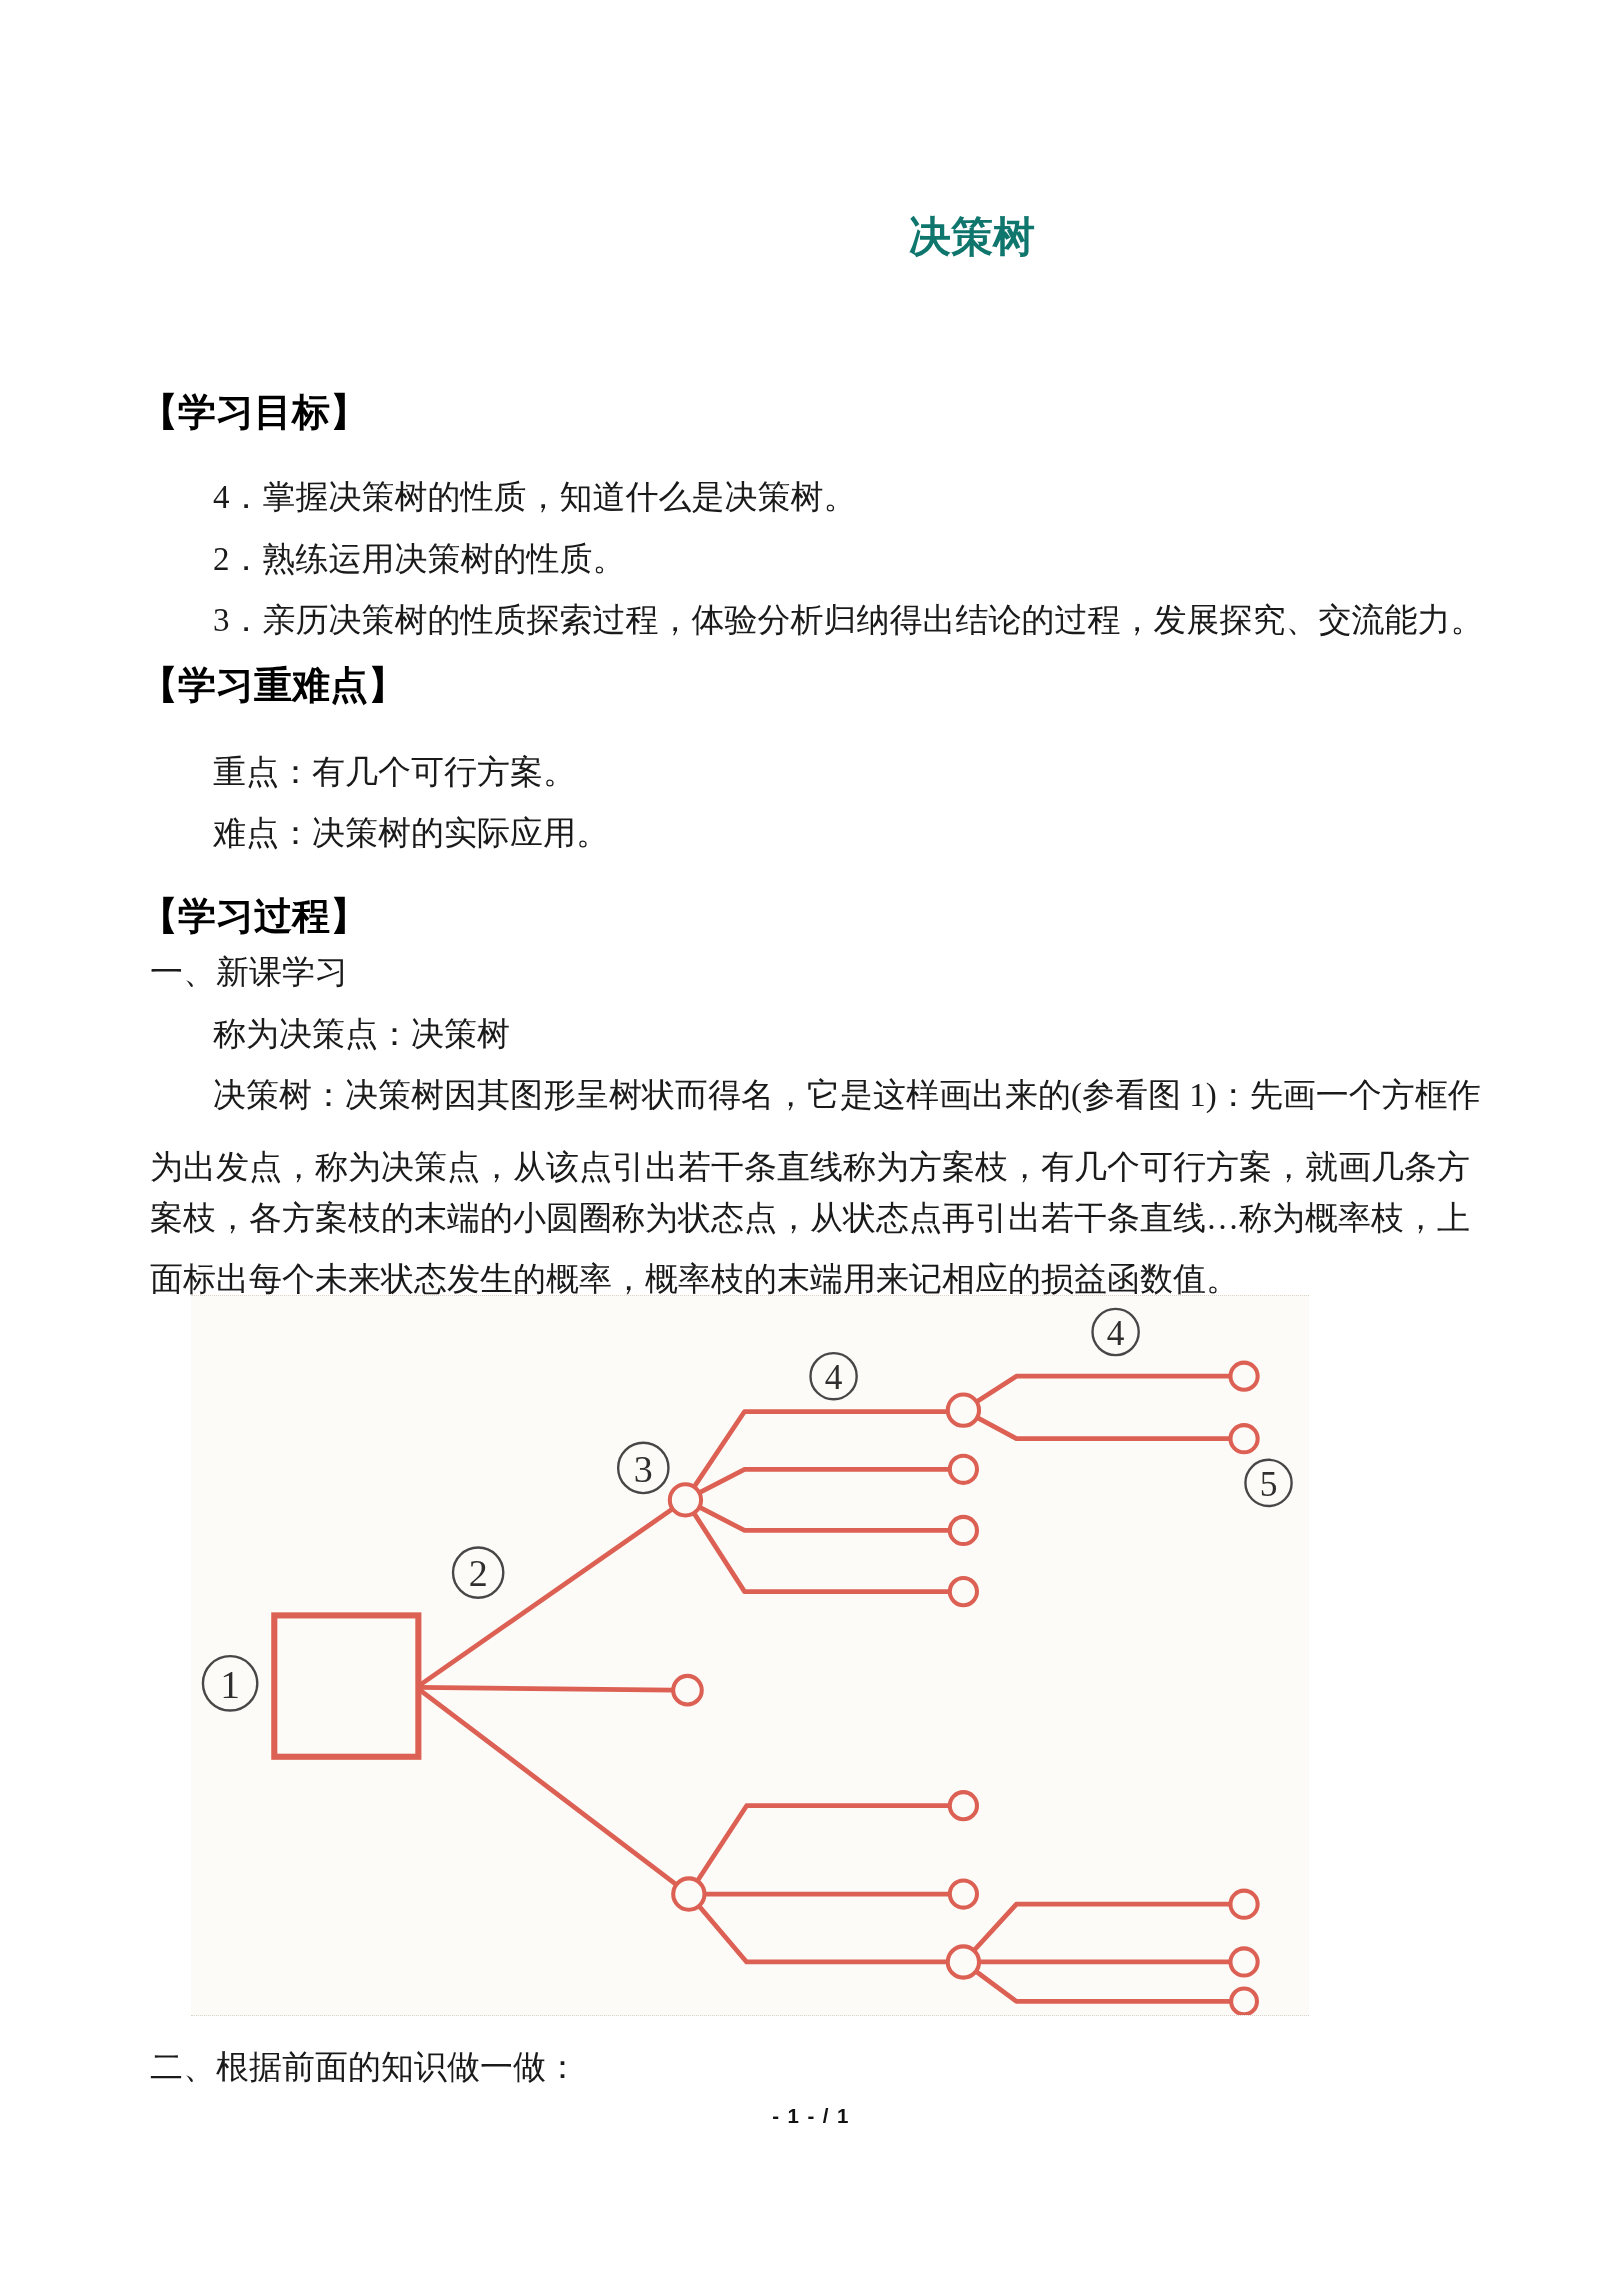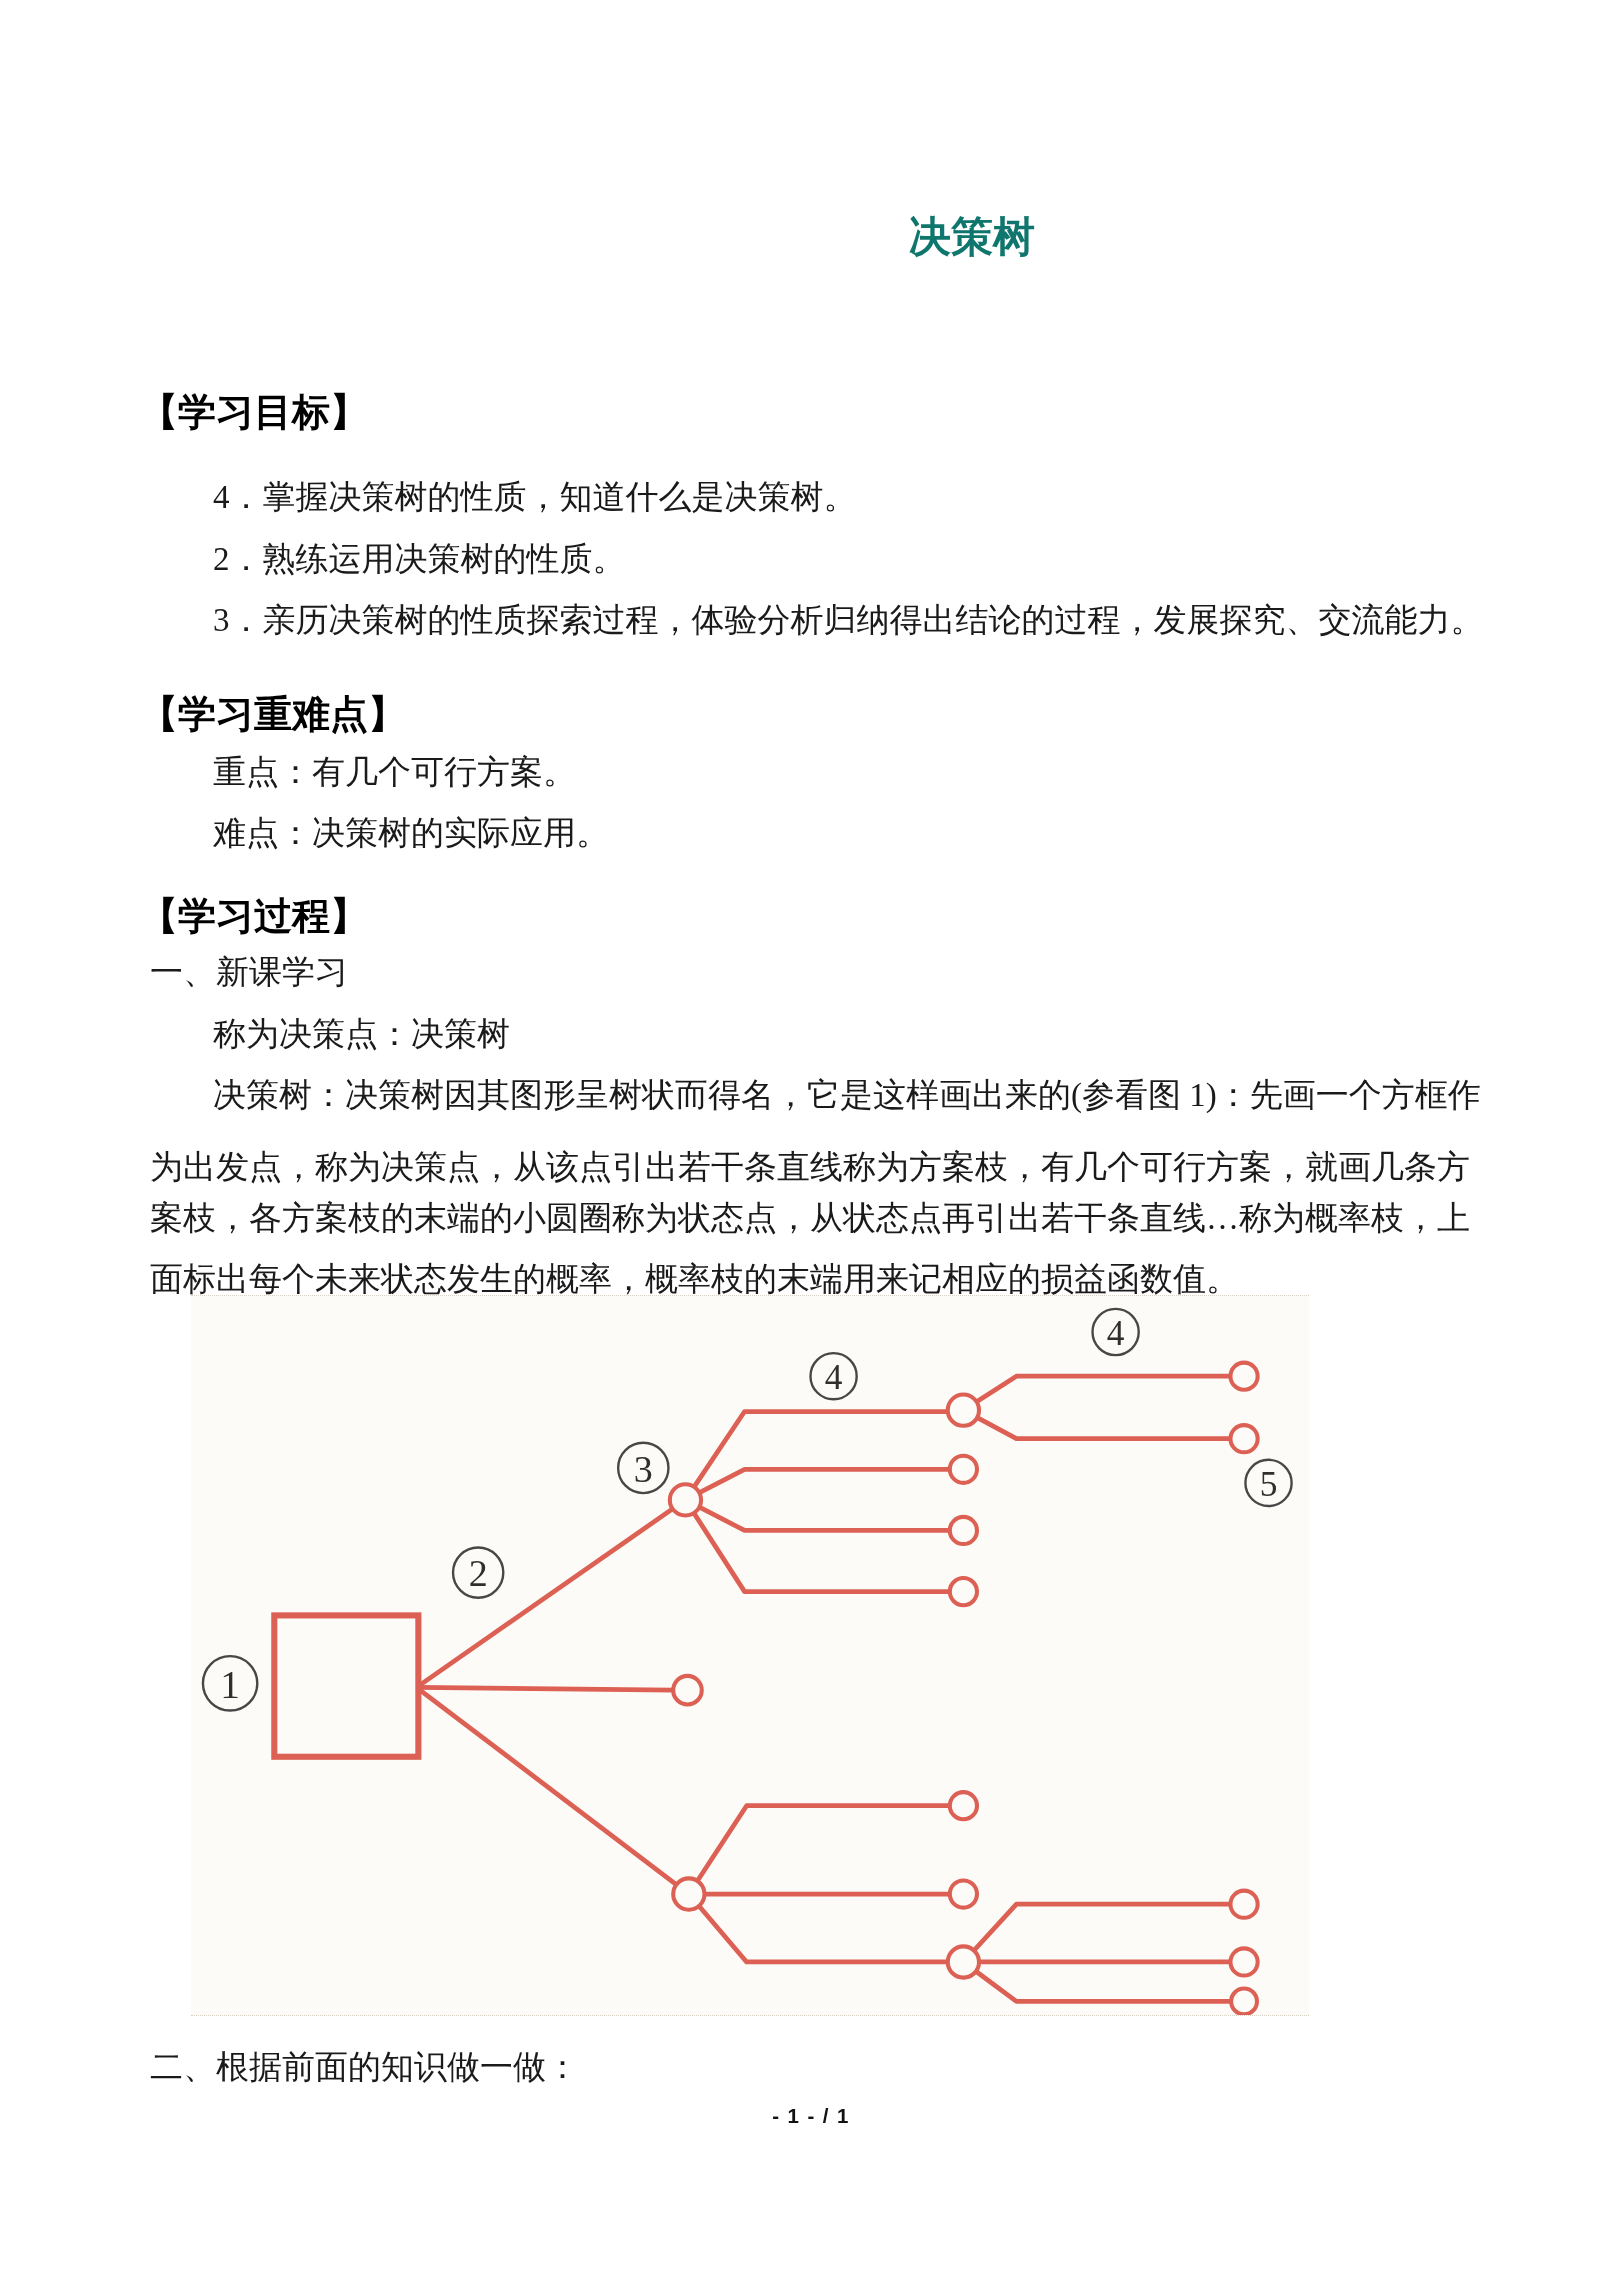--- a/index.html
+++ b/index.html
@@ -56,21 +56,21 @@
 </head>
 <body>
 
 <div class="abs doc-title">决策树</div>
 
 <div class="abs sec-heading" style="top:387px;">【学习目标】</div>
 <div class="abs body-line indent" style="top:475px;">4．掌握决策树的性质，知道什么是决策树。</div>
 <div class="abs body-line indent" style="top:537px;">2．熟练运用决策树的性质。</div>
 <div class="abs body-line indent" style="top:598px;">3．亲历决策树的性质探索过程，体验分析归纳得出结论的过程，发展探究、交流能力。</div>
 
-<div class="abs sec-heading" style="top:660px;margin-top:29px;">【学习重难点】</div>
+<div class="abs sec-heading" style="top:660px;">【学习重难点】</div>
 <div class="abs body-line indent" style="top:750px;">重点：有几个可行方案。</div>
 <div class="abs body-line indent" style="top:811px;">难点：决策树的实际应用。</div>
 
 <div class="abs sec-heading" style="top:871px;margin-top:20px;">【学习过程】</div>
 <div class="abs body-line flush" style="top:950px;">一、新课学习</div>
 <div class="abs body-line indent" style="top:1012px;">称为决策点：决策树</div>
 
 <div class="abs body-line indent" style="top:1073px;">决策树：决策树因其图形呈树状而得名，它是这样画出来的(参看图 1)：先画一个方框作</div>
 <div class="abs body-line flush" style="top:1134px;margin-top:11px;">为出发点，称为决策点，从该点引出若干条直线称为方案枝，有几个可行方案，就画几条方</div>
 <div class="abs body-line flush" style="top:1196px;">案枝，各方案枝的末端的小圆圈称为状态点，从状态点再引出若干条直线…称为概率枝，上</div>

